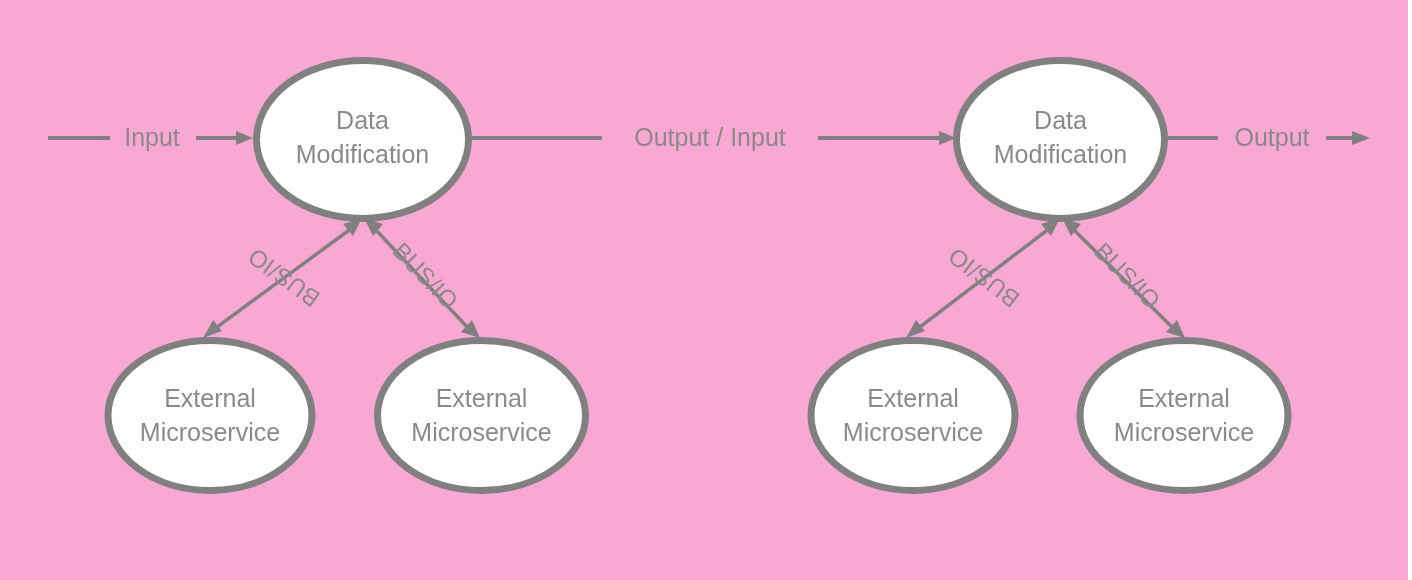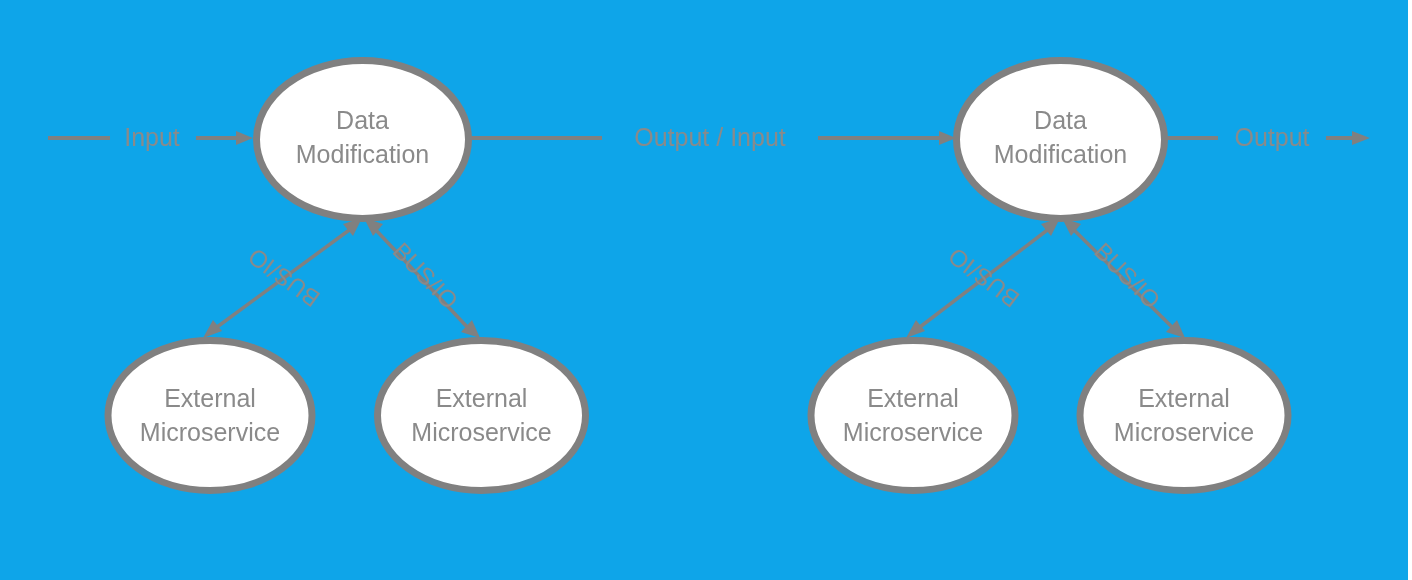--- a/index.html
+++ b/index.html
@@ -11,21 +11,21 @@
   body {
     width: 1412px;
     height: 580px;
     font-family: "Liberation Sans", sans-serif;
     overflow: hidden;
   }
   #diagram-root {
     position: relative;
     width: 1408px;
     height: 580px;
-    background: #0ea5e9;
+    background: #f9a8d4;
   }
   svg#diagram-svg {
     position: absolute;
     left: 0;
     top: 0;
     width: 1412px;
     height: 580px;
     display: block;
   }
   .node-ellipse {

